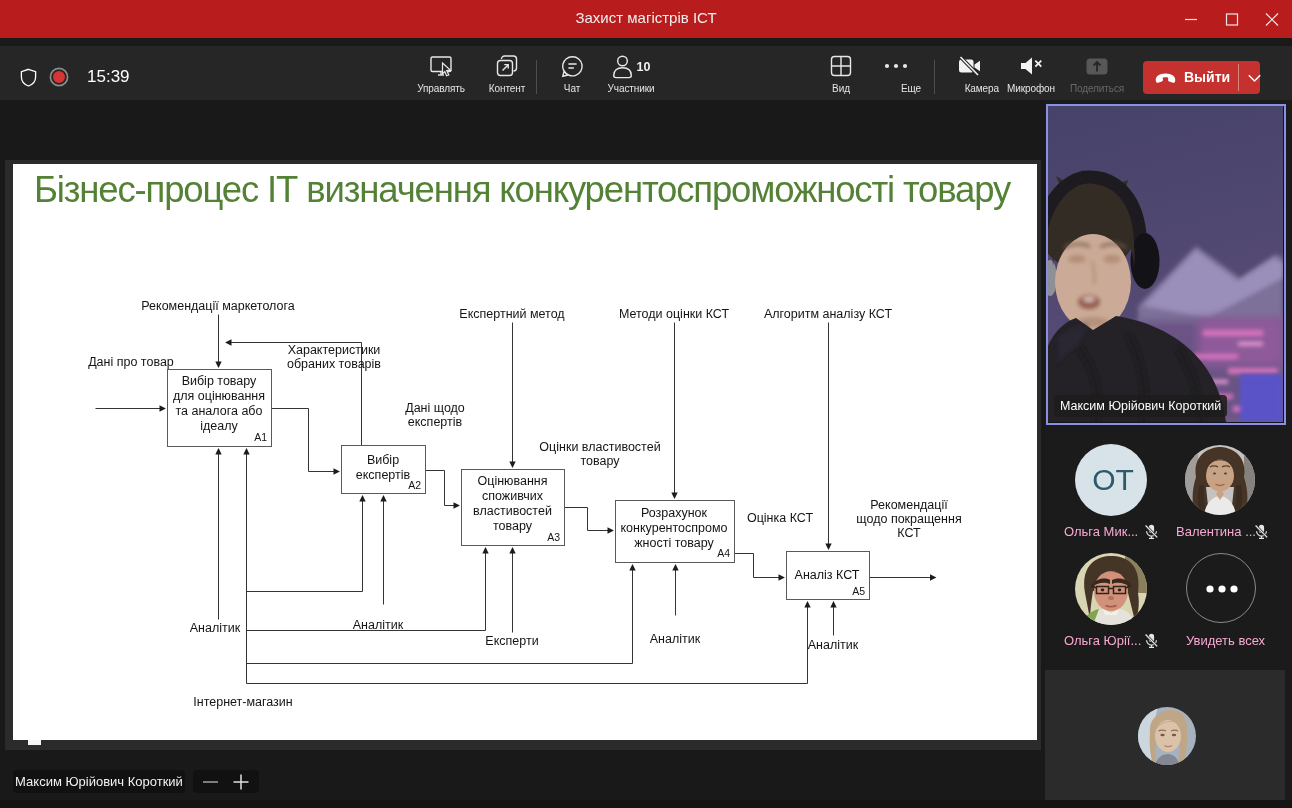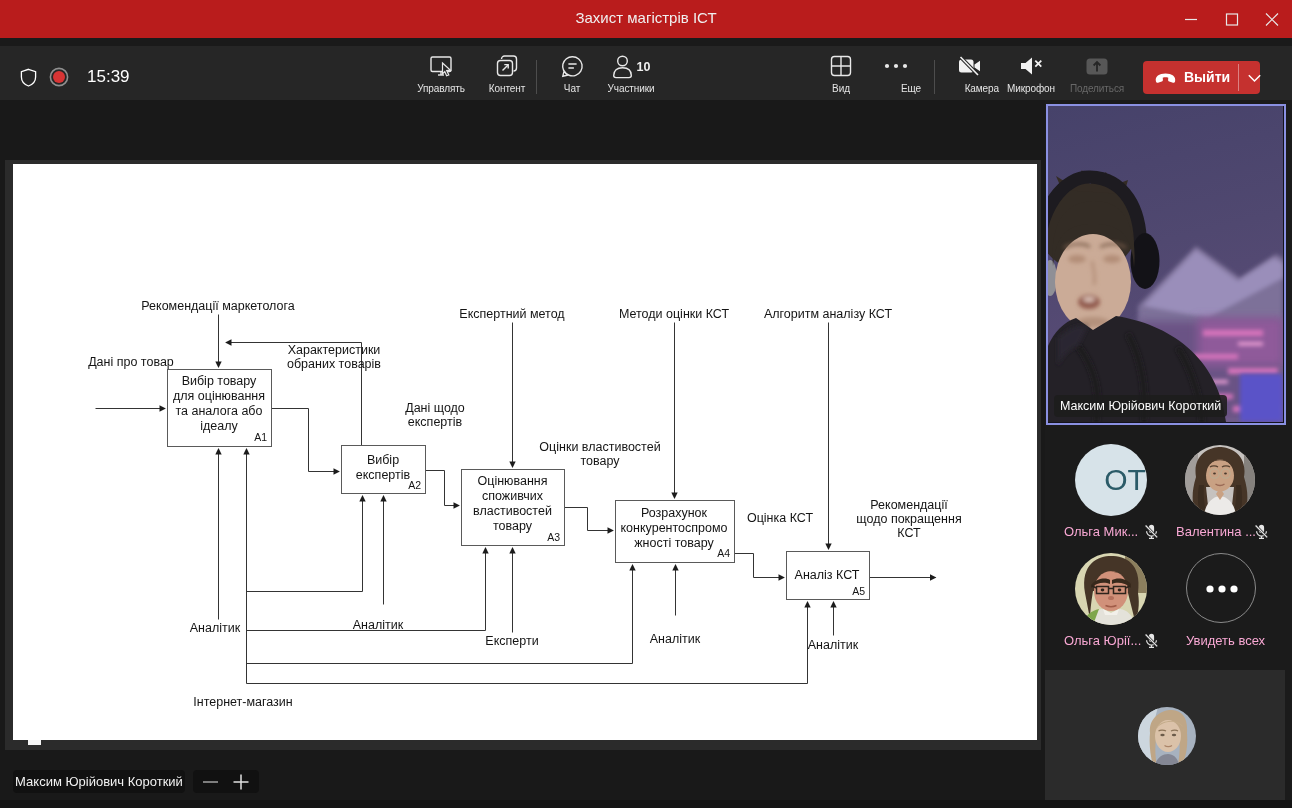--- a/index.html
+++ b/index.html
@@ -179,20 +179,21 @@
   <svg class="abs" style="left:1225px; top:13px;" width="14" height="13" viewBox="0 0 14 13">
     <rect x="1.5" y="1" width="11" height="11" fill="none" stroke="#e8e8e8" stroke-width="1.2"></rect>
   </svg>
   <svg class="abs" style="left:1265px; top:13px;" width="14" height="13" viewBox="0 0 14 13">
     <path d="M1 0.5 L13 12.5 M13 0.5 L1 12.5" stroke="#e8e8e8" stroke-width="1.2"></path>
   </svg>
   <div id="content">
     <div id="slideframe"></div>
   </div>
   <div id="slide"></div>
+  <div id="slidetitle">Бізнес-процес ІТ визначення конкурентоспроможності товару</div>
   <svg class="abs" style="left:13px; top:164px;" width="1024" height="576" viewBox="0 0 1024 576">
     <defs>
       <marker id="ah" viewBox="0 0 10 10" refX="8.6" refY="5" markerWidth="8.2" markerHeight="6.4" orient="auto-start-reverse">
         <path d="M0 0 L10 5 L0 10 Z" fill="#1c1c1c"></path>
       </marker>
     </defs>
     <g stroke="#343434" stroke-width="1" fill="none" transform="translate(0.5,0.5)">
       <path d="M205 150 V202.5" marker-end="url(#ah)"></path>
       <path d="M348 281 V178 H212.5" marker-end="url(#ah)"></path>
       <path d="M499 158 V302.5" marker-end="url(#ah)"></path>
@@ -331,21 +332,21 @@
         </g>
         <path d="M0 316 V240 C6 226 16 216 28 212 L45 224 L68 210 C120 218 170 250 178 316 Z" fill="#242127"></path>
         <path d="M30 240 C50 266 52 292 48 316 M80 228 C96 258 98 290 96 316 M130 242 C146 268 152 294 154 316" stroke="#1d1a1f" stroke-width="5" fill="none" filter="url(#blur2)"></path>
         <path d="M10 232 C20 222 30 218 40 220 L30 240 C20 244 14 250 10 260 Z" fill="#2b2830" filter="url(#blur2)"></path>
       </g>
     </svg>
   </div>
   <div id="nametag">Максим Юрійович Короткий</div>
 
   <div class="abs" style="left:1075px; top:444px; width:72px; height:72px; border-radius:50%; background:#d7e3e9;">
-    <div class="abs" style="left:12px; width:76px; top:19px; text-align:center; font-size:30px; color:#2b5b68;">ОТ</div>
+    <div class="abs" style="left:0; width:76px; top:19px; text-align:center; font-size:30px; color:#2b5b68;">ОТ</div>
   </div>
   <svg class="abs" style="left:1185px; top:445px;" width="70" height="70" viewBox="0 0 70 70">
     <defs>
         <clipPath id="c1">
           <circle cx="35" cy="35" r="35"></circle>
         </clipPath>
       </defs>
     <g clip-path="url(#c1)">
       <rect width="70" height="70" fill="#c6c2bf"></rect>
       <rect x="0" y="0" width="13" height="70" fill="#a19d9a"></rect>

